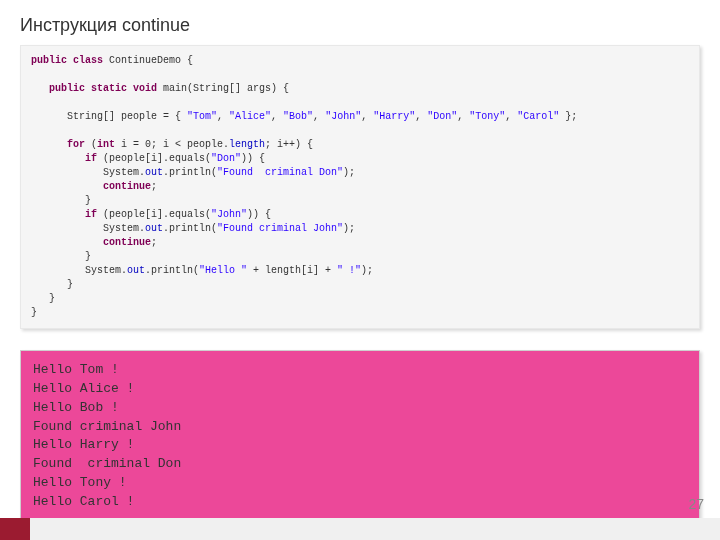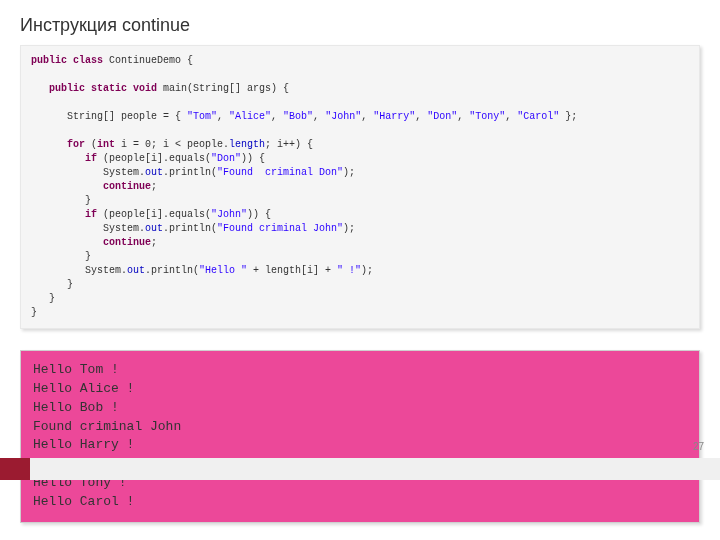--- a/index.html
+++ b/index.html
@@ -1,26 +1,26 @@
 <!DOCTYPE html>
 <html><head>
 <meta charset="utf-8">
 <style>
   * { margin: 0; padding: 0; box-sizing: border-box; }
   html, body { width: 720px; height: 540px; font-family: 'Segoe UI', Tahoma, sans-serif; background: #fff; overflow: hidden; }
-  .slide { width: 720px; height: 480px; position: relative; background: #fff; }
+  .slide { width: 720px; height: 540px; position: relative; background: #fff; }
   .title { position: absolute; left: 20px; top: 15px; font-size: 18px; font-weight: 300; color: #333; }
   .code-box { position: absolute; left: 20px; top: 45px; width: 680px; background: #f5f5f5; border: 1px solid #e8e8e8; box-shadow: 2px 2px 3px rgba(0,0,0,0.15); font-family: 'Courier New', monospace; font-size: 10px; line-height: 1.4; padding: 8px 10px; white-space: pre; color: #333; }
   .code-box .kw { color: #7f0055; font-weight: bold; }
   .code-box .str { color: #2a00ff; }
   .code-box .fld { color: #0000c0; }
   .output-box { position: absolute; left: 20px; top: 350px; width: 680px; background: #ec4899; border: 1px solid #cfcfcf; box-shadow: 2px 2px 3px rgba(0,0,0,0.15); font-family: 'Courier New', monospace; font-size: 13px; line-height: 1.45; padding: 10px 12px; white-space: pre; color: #333; }
   .footer-bar { position: absolute; bottom: 0; left: 0; width: 720px; height: 22px; background: #f0f0f0; }
   .accent { position: absolute; bottom: 0; left: 0; width: 30px; height: 22px; background: #9b1b30; }
-  .pagenum { position: absolute; right: 16px; bottom: 28px; font-size: 10px; color: #888; }
+  .pagenum { position: absolute; right: 16px; bottom: 28px; font-size: 14px; color: #888; }
 </style>
 </head>
 <body>
 
 <div class="slide">
   <div class="title">Инструкция continue</div>
 
   <div class="code-box"><span class="kw">public class</span><span> ContinueDemo {</span>
 
    <span class="kw">public static void</span><span> main(String[] args) {</span>

